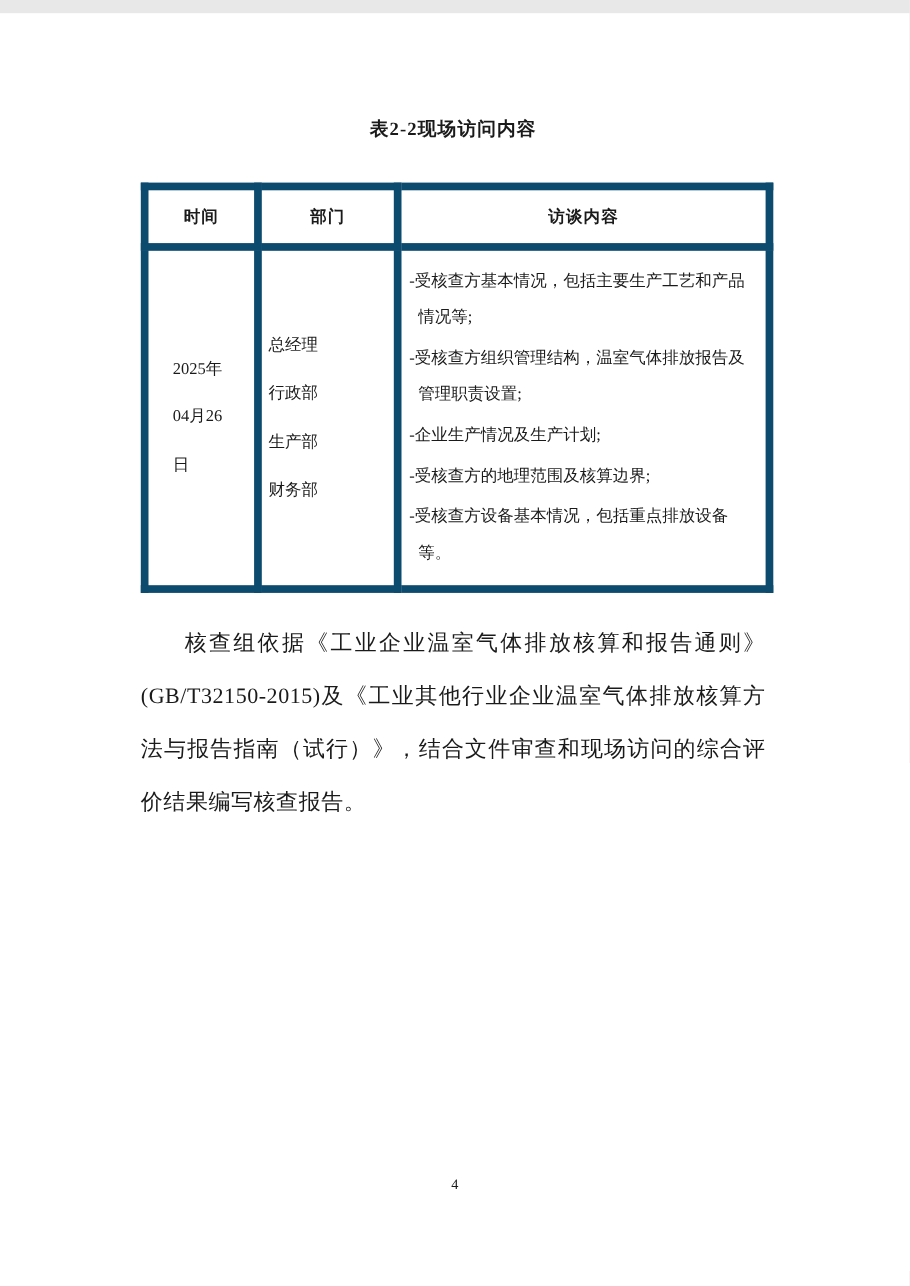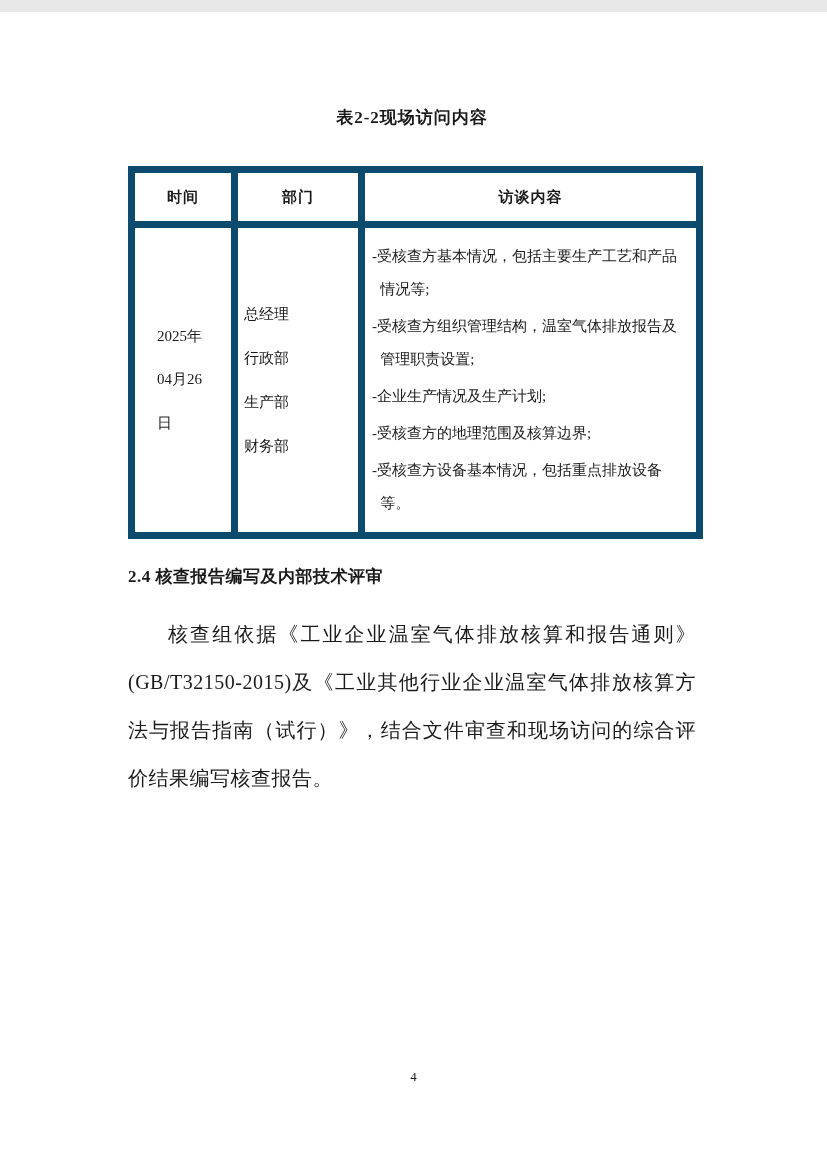--- a/index.html
+++ b/index.html
@@ -122,21 +122,20 @@
             <div class="content-item">-受核查方基本情况，包括主要生产工艺和产品情况等;</div>
             <div class="content-item">-受核查方组织管理结构，温室气体排放报告及管理职责设置;</div>
             <div class="content-item">-企业生产情况及生产计划;</div>
             <div class="content-item">-受核查方的地理范围及核算边界;</div>
             <div class="content-item">-受核查方设备基本情况，包括重点排放设备等。</div>
           </td>
         </tr>
       </tbody>
     </table>
 
-    <div class="section-heading">2.4 核查报告编写及内部技术评审</div>
 
     <p class="body-para">核查组依据《工业企业温室气体排放核算和报告通则》(GB/T32150-2015)及《工业其他行业企业温室气体排放核算方法与报告指南（试行）》，结合文件审查和现场访问的综合评价结果编写核查报告。</p>
 
 
   </div>
 
   <div class="page-number">4</div>
 </div>
 
 </body></html>

